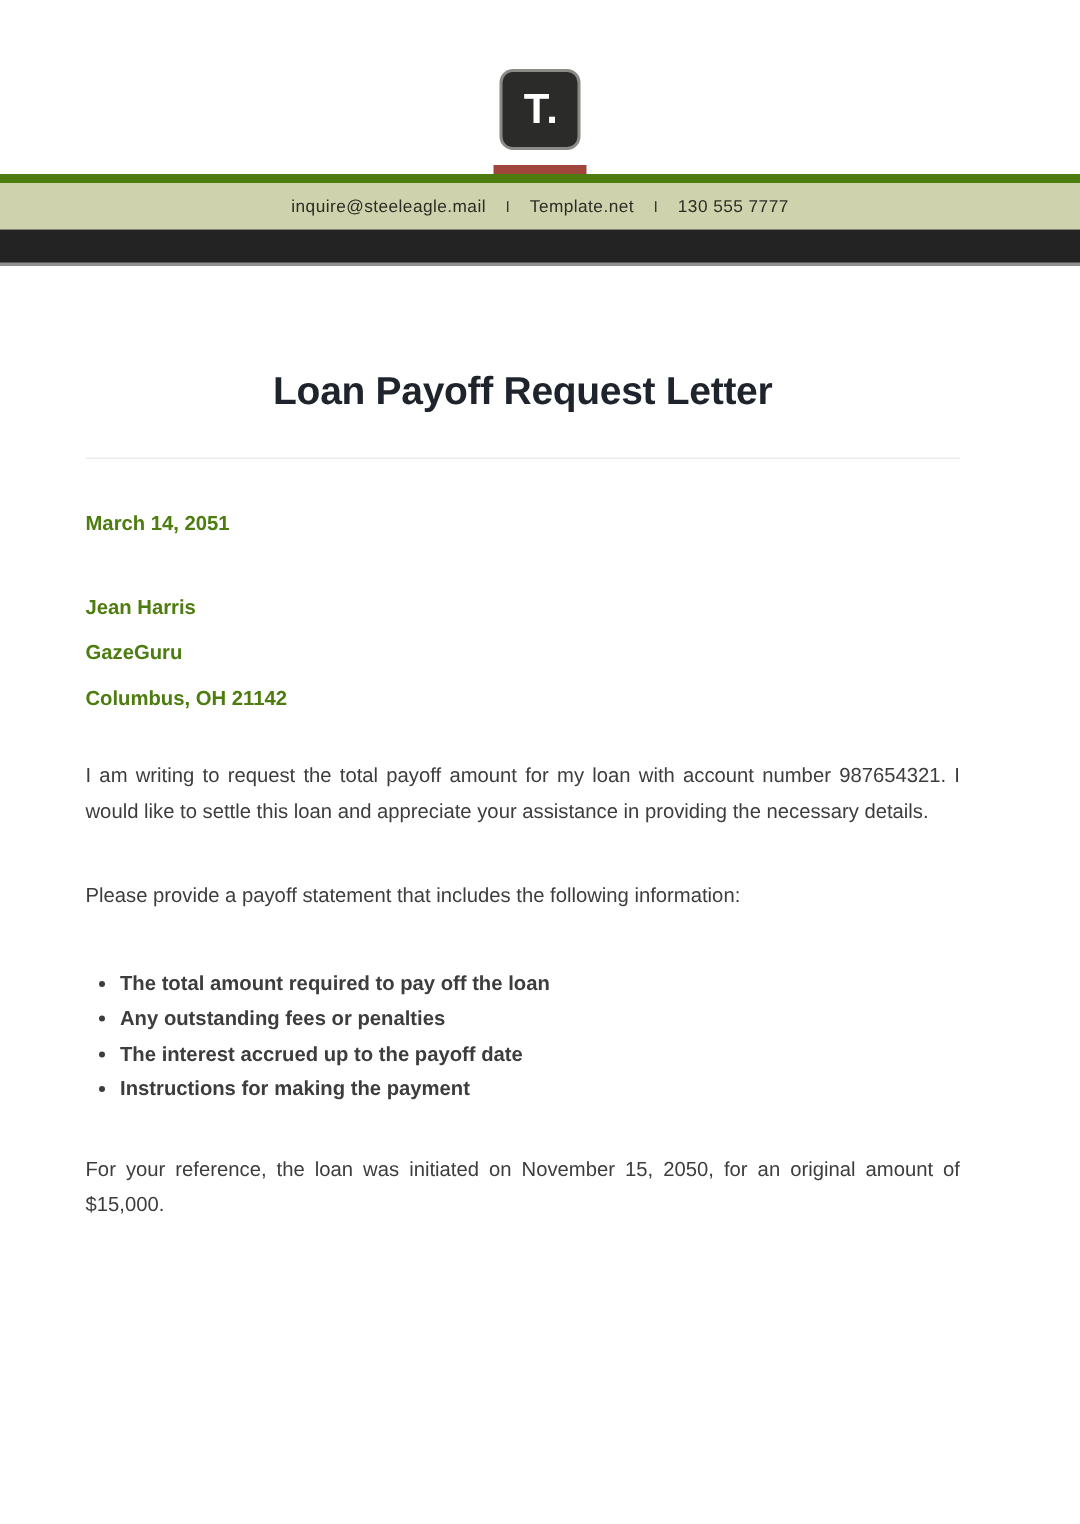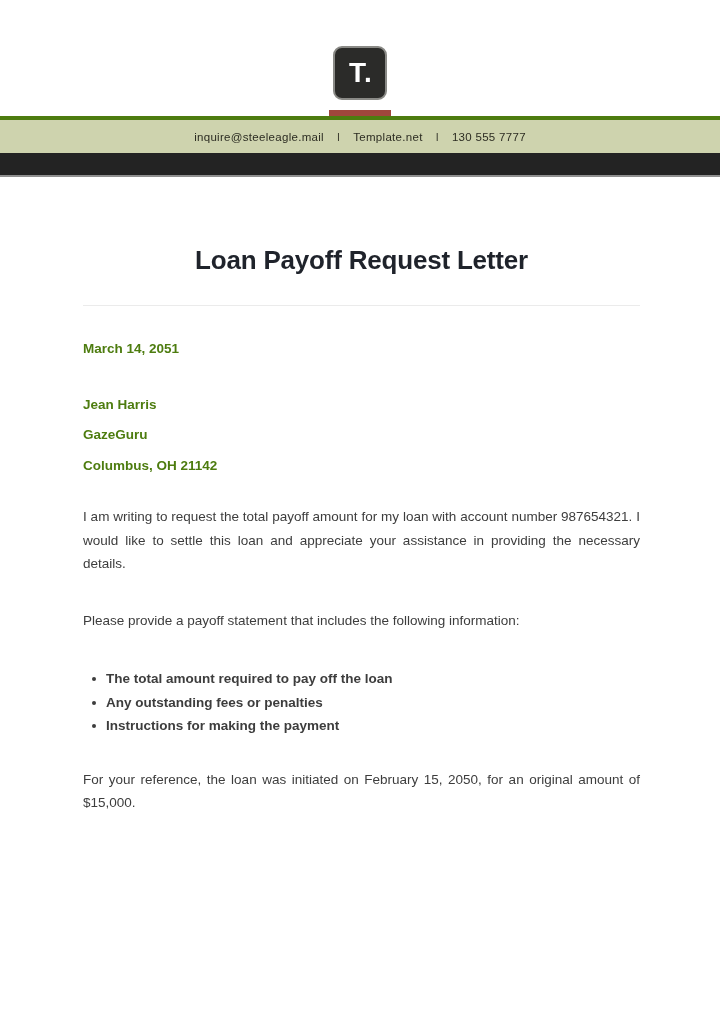--- a/index.html
+++ b/index.html
@@ -31,36 +31,36 @@
     padding-left: 2px;
   }
   .accent-line {
     width: 62px; height: 6px;
     margin: 10px auto 0;
     background: var(--accent-red, #a0463c);
   }
   .contact-bar {
     height: 37px;
     background: var(--band-olive, #ced3ae);
-    border-top: 4px solid #4d7c0f;
+    border-top: 6px solid #4d7c0f;
     display: flex; align-items: center; justify-content: center;
     font-size: 11.5px;
     letter-spacing: 0.3px;
     color: #2c2c22;
   }
   .contact-bar .sep { margin: 0 13px; font-size: 10.5px; color: #3a3a2e; }
   .dark-bar {
     height: 24px;
     background: var(--band-dark, #232323);
     border-bottom: 2px solid #8f8f8f;
   }
 
   
   .letter {
-    padding: 0 80px 0 83px;
+    padding: 0 80px 0 57px;
     color: var(--body-text, #3d3d3d);
     font-size: 13.5px;
   }
   .letter h1 {
     margin: 69px 0 0;
     text-align: center;
     font-size: 26px;
     line-height: 28px;
     font-weight: 700;
     color: var(--heading-text, #1f232b);
@@ -135,19 +135,20 @@
     </div>
 
 
     <p class="para-1">I am writing to request the total payoff amount for my loan with account number 987654321. I would like to settle this loan and appreciate your assistance in providing the necessary details.</p>
 
     <p class="para-2">Please provide a payoff statement that includes the following information:</p>
 
     <ul class="bullets">
       <li>The total amount required to pay off the loan</li>
       <li>Any outstanding fees or penalties</li>
+      <li>The interest accrued up to the payoff date</li>
       <li>Instructions for making the payment</li>
     </ul>
 
-    <p class="para-3">For your reference, the loan was initiated on February 15, 2050, for an original amount of $15,000.</p>
+    <p class="para-3">For your reference, the loan was initiated on November 15, 2050, for an original amount of $15,000.</p>
 
   </main>
 </div>
 
 </body></html>

